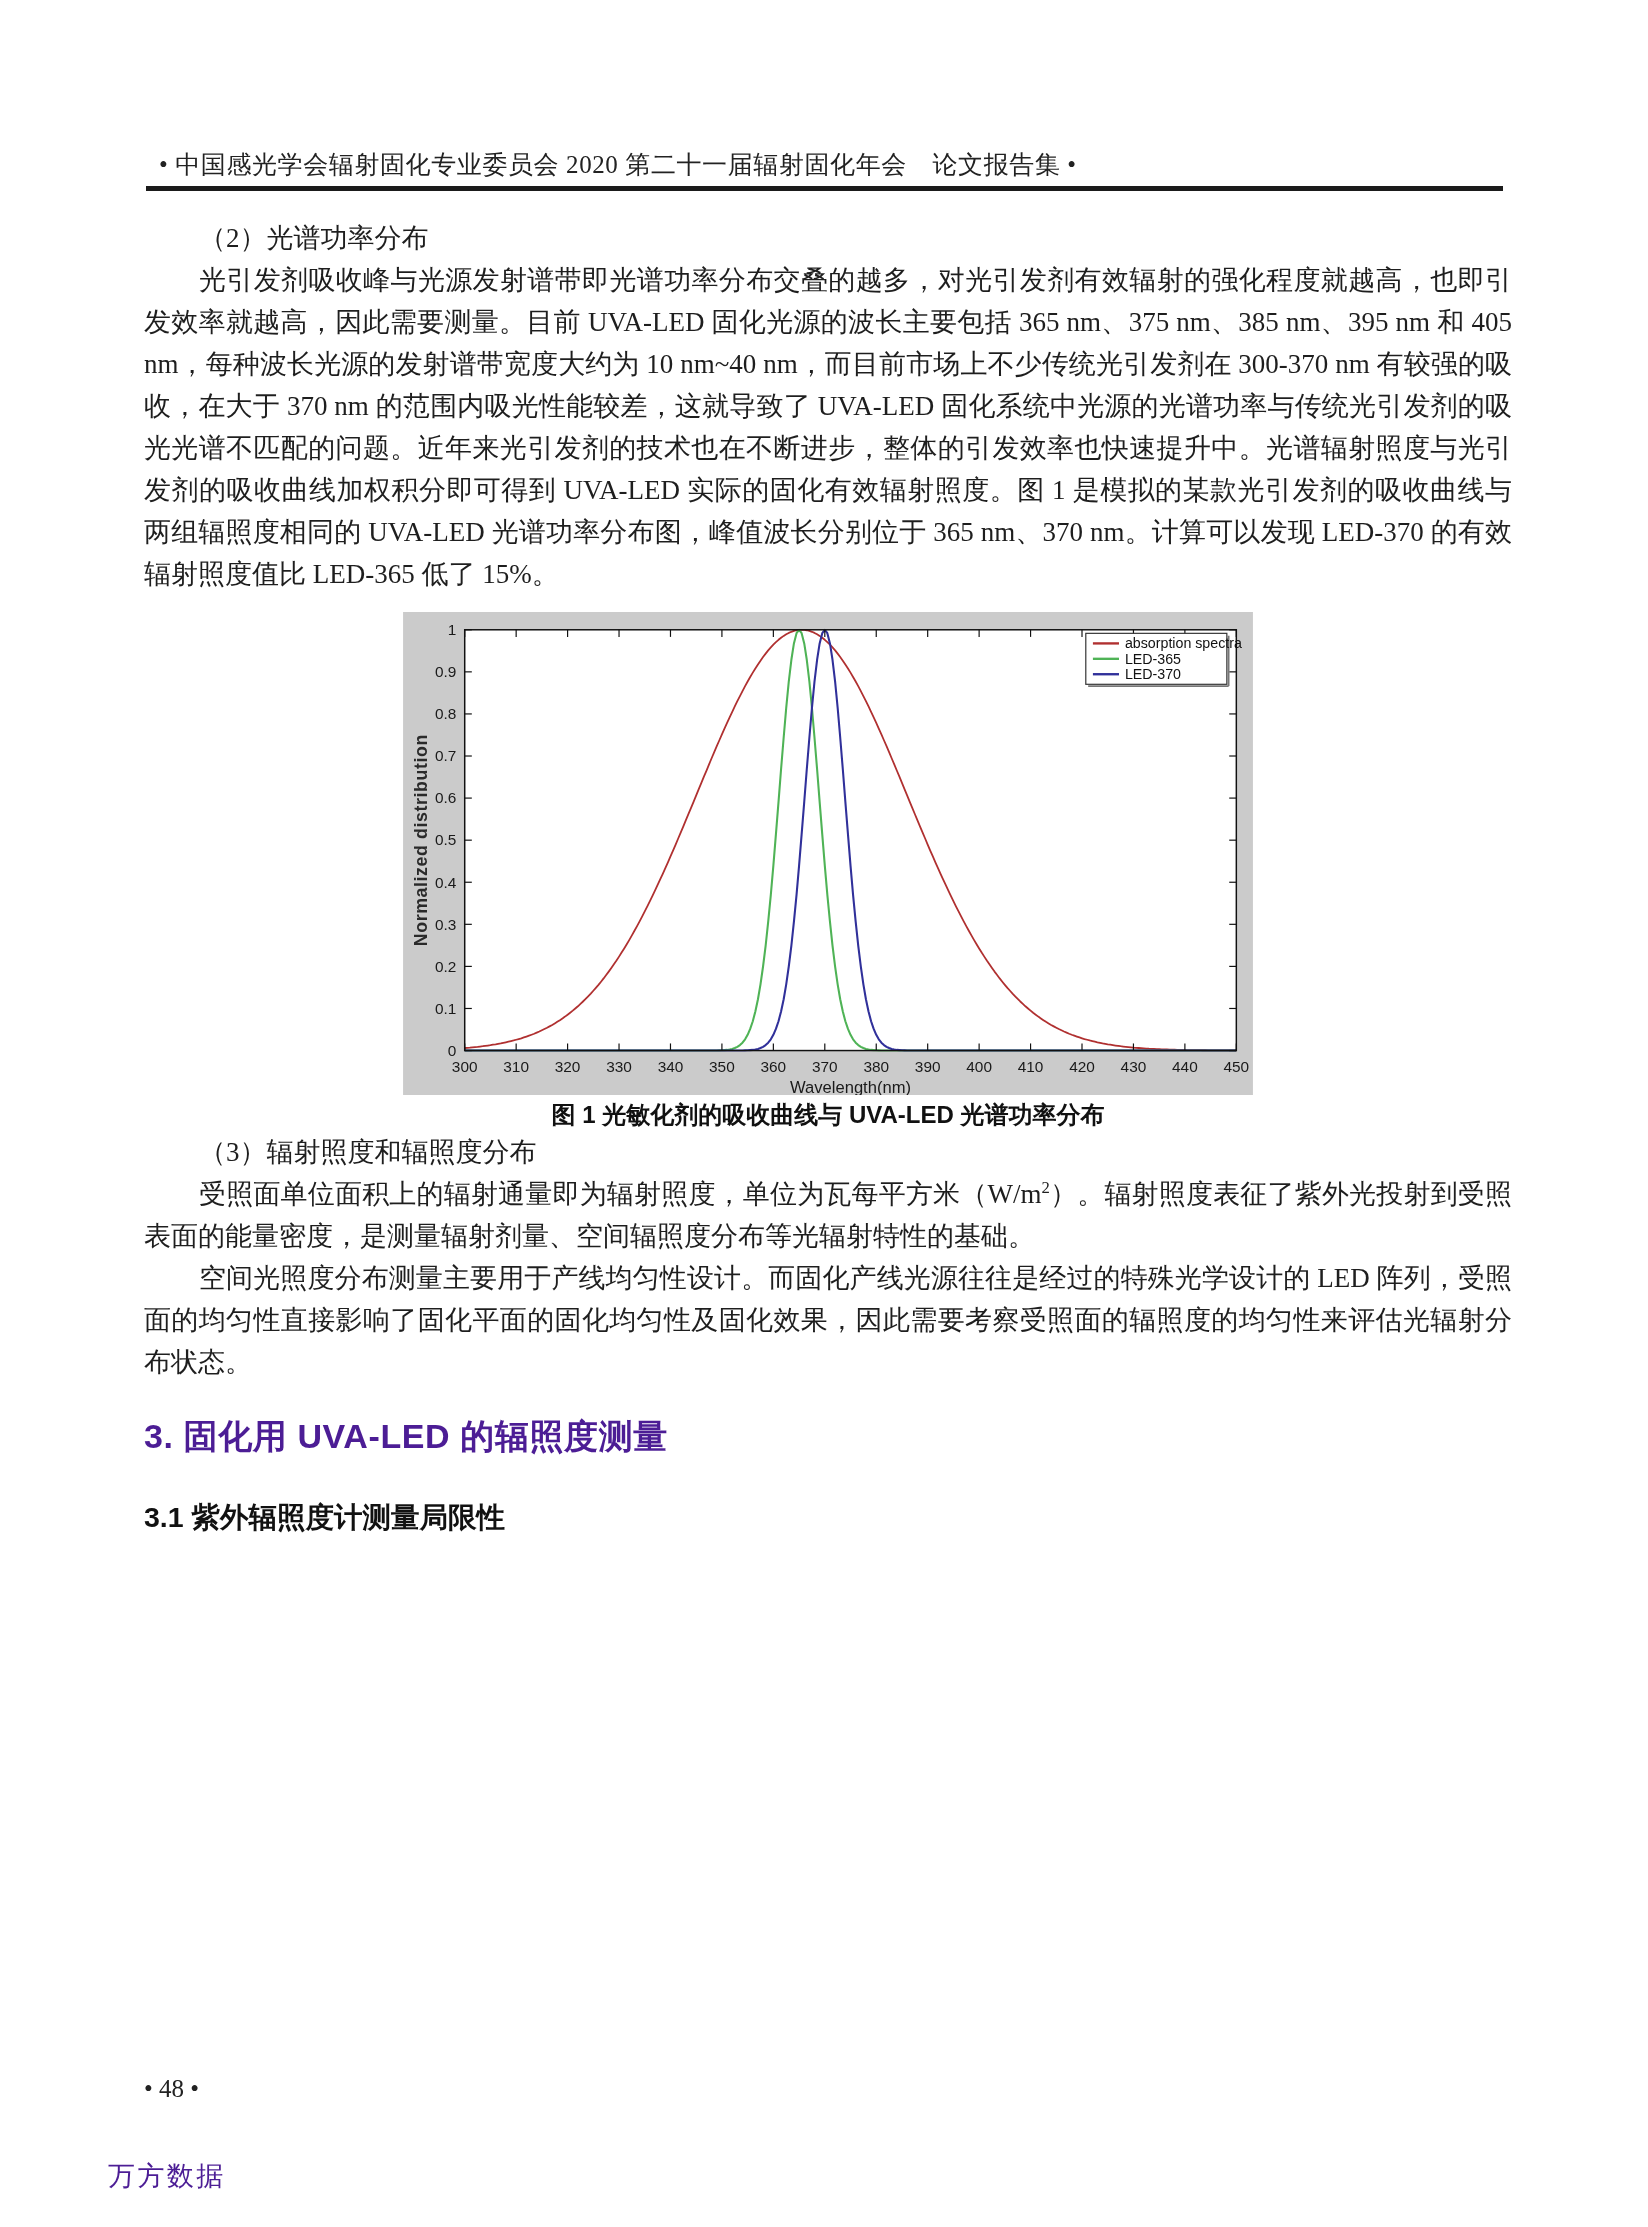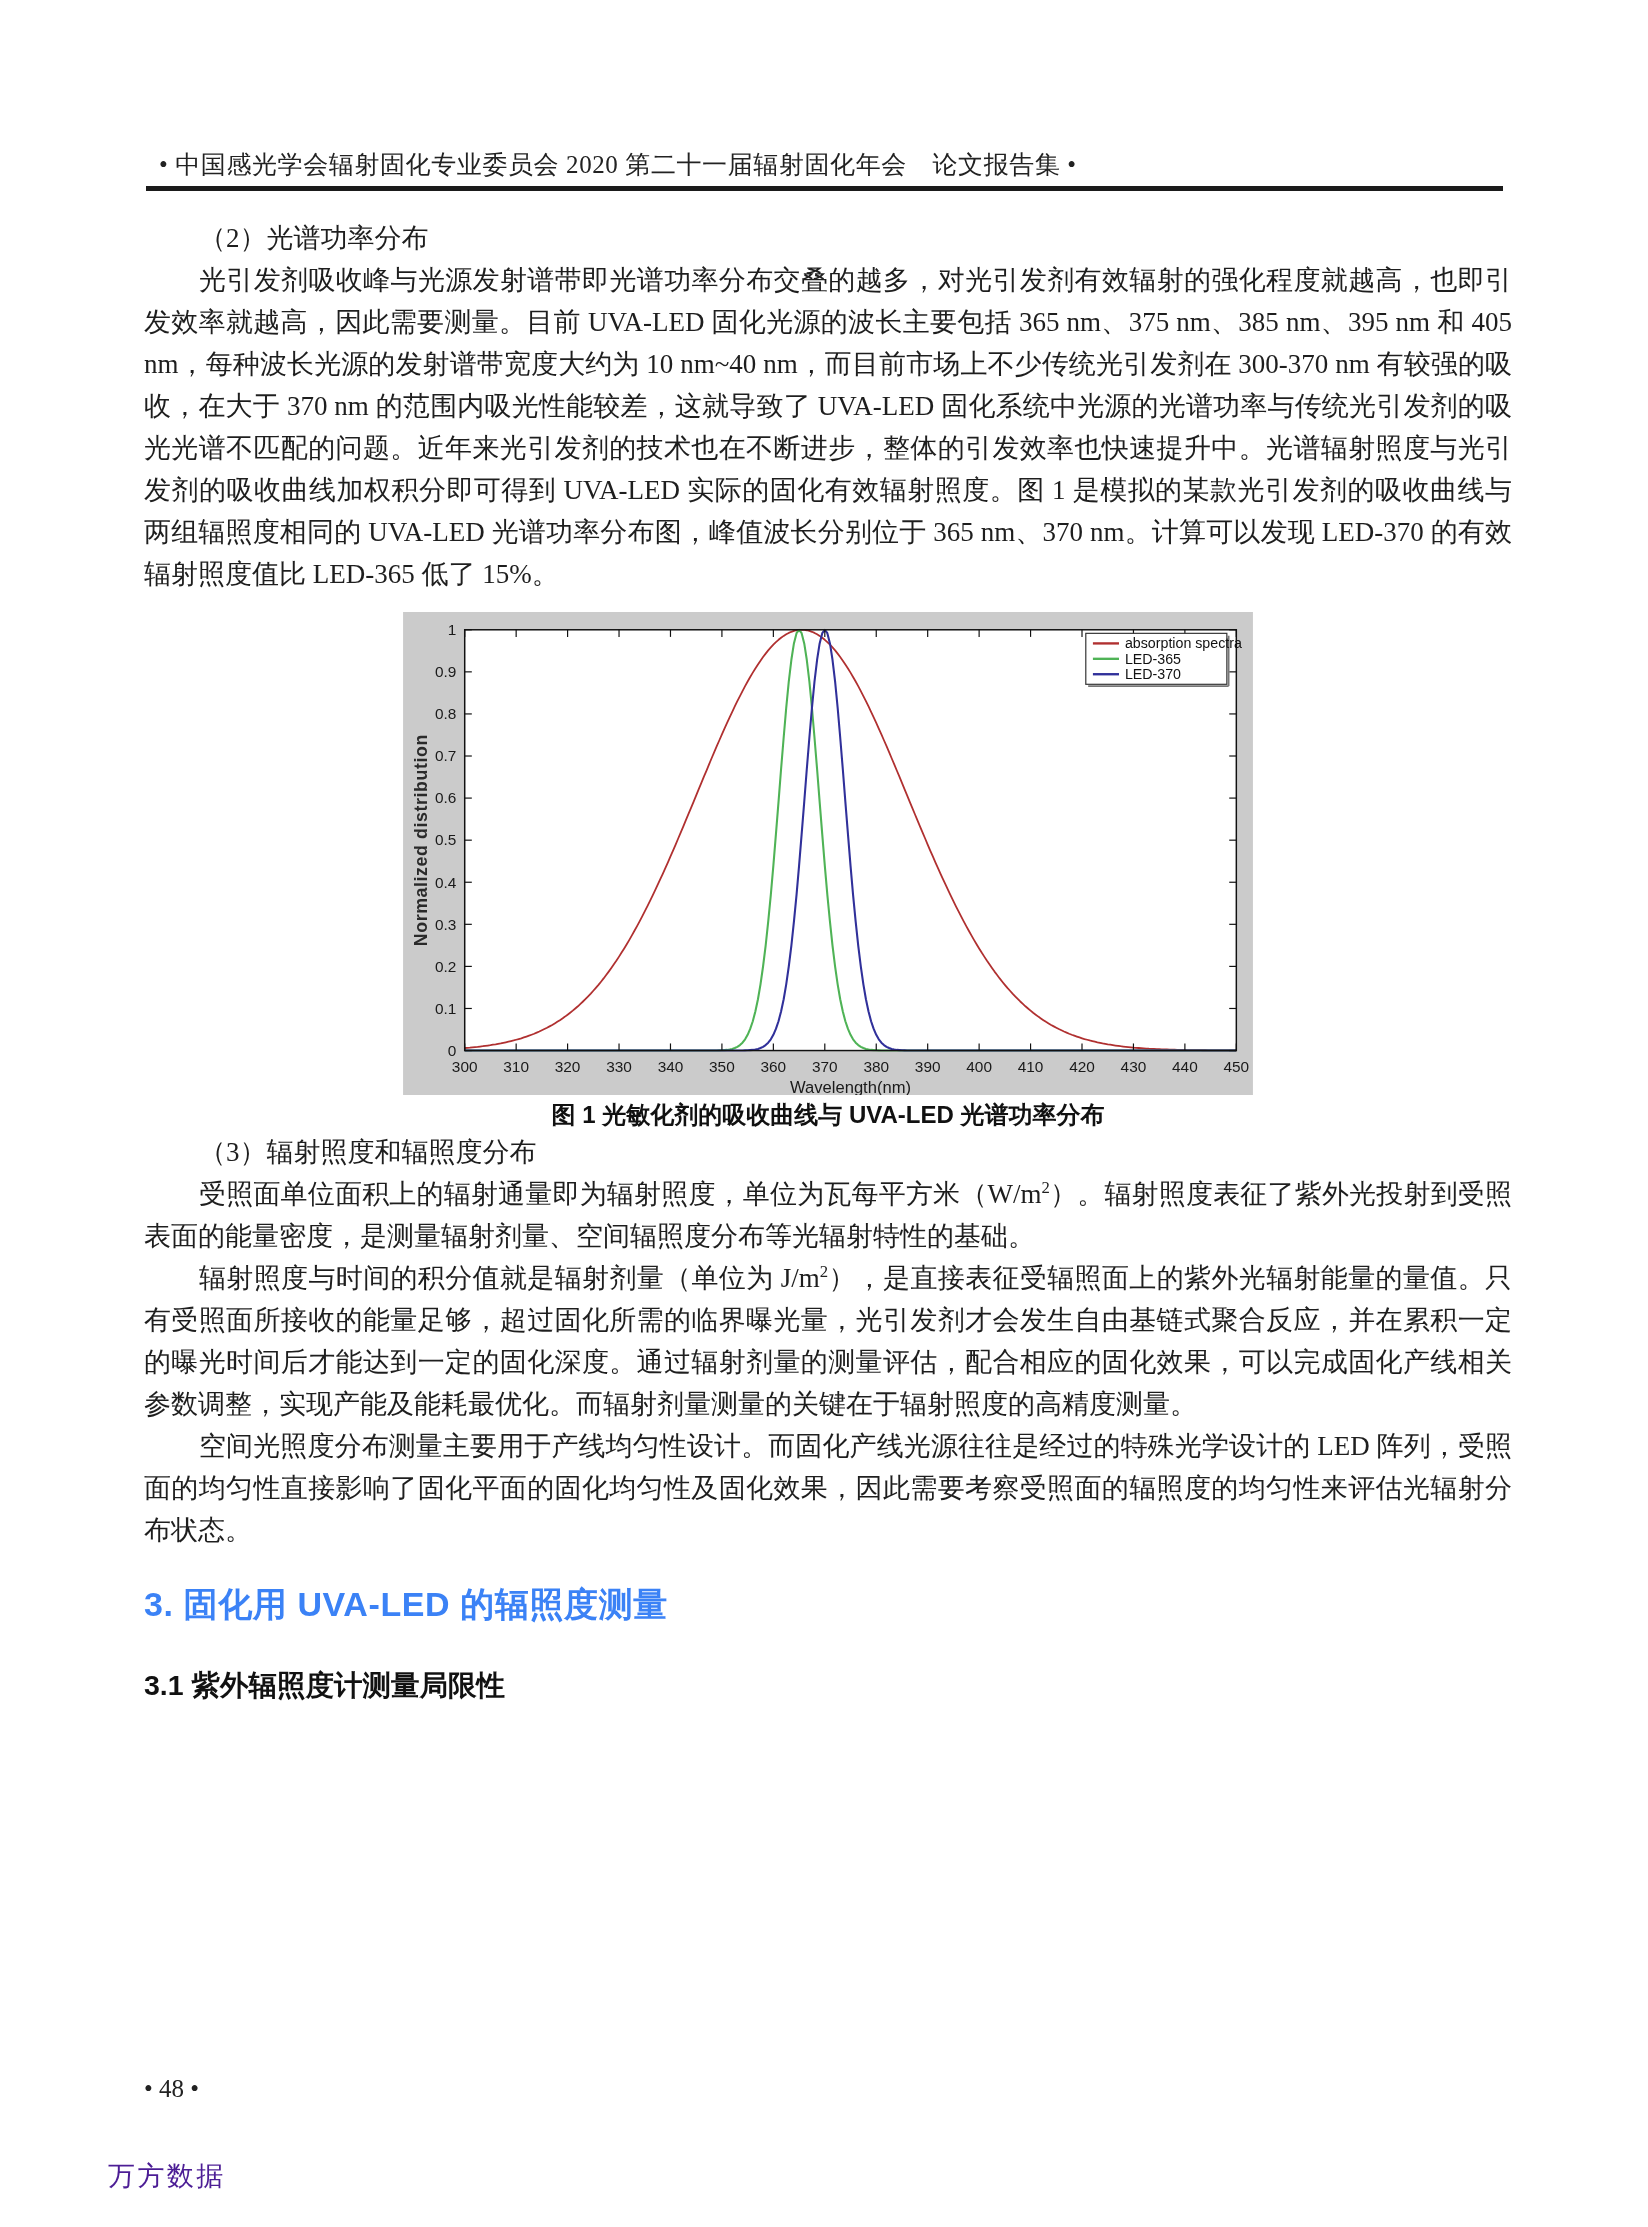--- a/index.html
+++ b/index.html
@@ -9,21 +9,21 @@
   .header-rule{position:absolute;left:146px;top:186px;width:1357px;height:4.7px;background:#1b1b1b;}
   .content{position:absolute;left:144px;top:217px;width:1368px;}
   .body-p{margin:0;font-size:27px;line-height:42px;text-align:justify;color:#1e1e1e;}
   .body-p.indent{text-indent:55px;}
   .body-p sup{font-size:0.62em;vertical-align:super;line-height:0;}
   .figure{width:850px;margin:16.6px auto 0;}
   .figure svg{display:block;}
   .fig-caption{text-align:center;font-family:"Liberation Sans","DejaVu Sans",sans-serif;
                font-weight:bold;font-size:24px;line-height:32px;margin:4.7px 0 0;color:#111;}
   .h2{font-family:"Liberation Sans","DejaVu Sans",sans-serif;font-weight:bold;
-      font-size:34px;line-height:38px;margin:34px 0 0;color:#3b82f6;letter-spacing:0.6px;}
+      font-size:34px;line-height:38px;margin:34px 0 0;color:#4c1d95;letter-spacing:0.6px;}
   .h3{font-family:"Liberation Sans","DejaVu Sans",sans-serif;font-weight:bold;
       font-size:28.5px;line-height:32px;margin:46px 0 41px;color:#111;}
   .footer{position:absolute;left:144px;top:2075px;width:1368px;text-align:left;
           font-size:25px;color:#222;}
   .watermark{position:absolute;left:108px;top:2158px;font-size:27px;color:#4c1d95;letter-spacing:2.4px;}
 </style>
 </head>
 <body>
 
 <div class="page">
@@ -137,21 +137,20 @@
           <text x="1218" y="61" style="font-family:Liberation Sans,DejaVu Sans,sans-serif;font-size:24px;fill:#111;">absorption spectra</text>
           <line x1="1164" y1="79" x2="1208" y2="79" stroke="#4fb356" stroke-width="4"></line>
           <text x="1218" y="87" style="font-family:Liberation Sans,DejaVu Sans,sans-serif;font-size:24px;fill:#111;">LED-365</text>
           <line x1="1164" y1="105" x2="1208" y2="105" stroke="#30309a" stroke-width="4"></line>
           <text x="1218" y="113" style="font-family:Liberation Sans,DejaVu Sans,sans-serif;font-size:24px;fill:#111;">LED-370</text>
         </svg>
         <div class="fig-caption">图 1 光敏化剂的吸收曲线与 UVA-LED 光谱功率分布</div>
       </div>
       <p class="body-p indent"><span>（3）辐射照度和辐照度分布</span></p>
       <p class="body-p indent"><span>受照面单位面积上的辐射通量即为辐射照度，单位为瓦每平方米（W/m</span><sup>2</sup><span>）。辐射照度表征了紫外光投射到受照表面的能量密度，是测量辐射剂量、空间辐照度分布等光辐射特性的基础。</span></p>
-      <p class="body-p indent"><span>辐射照度与时间的积分值就是辐射剂量（单位为 J/m</span><sup>2</sup><span>），是直接表征受辐照面上的紫外光辐射能量的量值。只有受照面所接收的能量足够，超过固化所需的临界曝光量，光引发剂才会发生自由基链式聚合反应，并在累积一定的曝光时间后才能达到一定的固化深度。通过辐射剂量的测量评估，配合相应的固化效果，可以完成固化产线相关参数调整，实现产能及能耗最优化。而辐射剂量测量的关键在于辐射照度的高精度测量。</span></p>
       <p class="body-p indent"><span>空间光照度分布测量主要用于产线均匀性设计。而固化产线光源往往是经过的特殊光学设计的 LED 阵列，受照面的均匀性直接影响了固化平面的固化均匀性及固化效果，因此需要考察受照面的辐照度的均匀性来评估光辐射分布状态。</span></p>
       <div class="h2">3. 固化用 UVA-LED 的辐照度测量</div>
       <div class="h3">3.1 紫外辐照度计测量局限性</div>
     </div>
   <div class="footer">• 48 •</div>
   <div class="watermark">万方数据</div>
 </div>
 
 
 </body></html>

